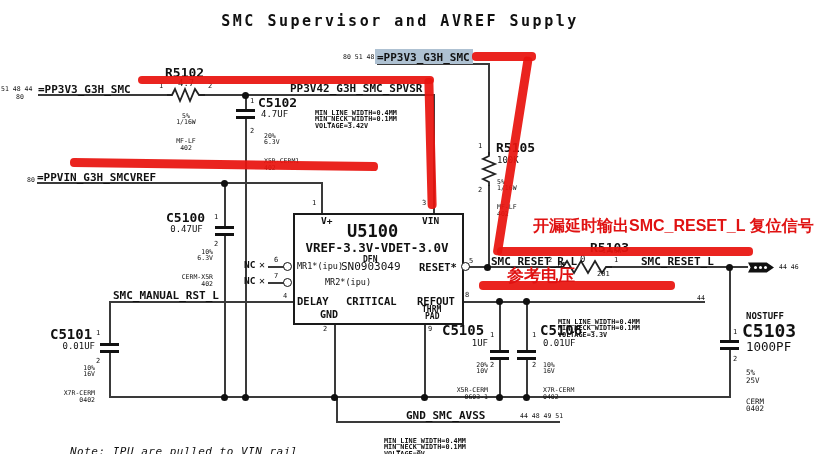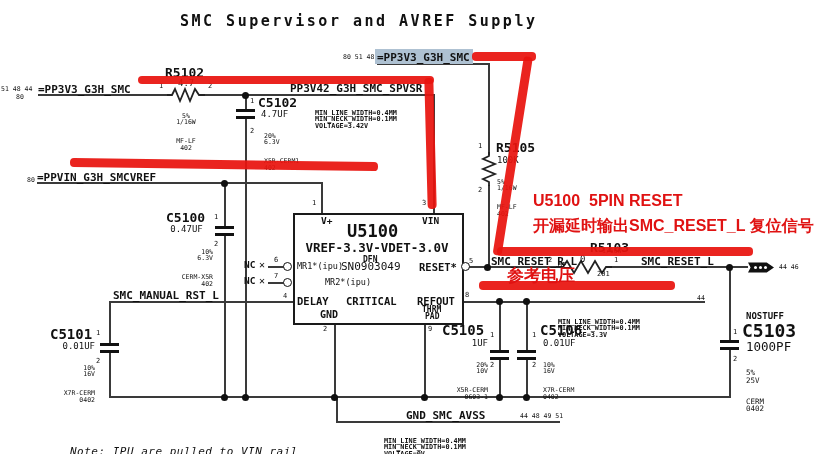--- a/index.html
+++ b/index.html
@@ -67,21 +67,21 @@
   <div class="dot" style="left:726px;top:264px;"></div>
   <div class="dot" style="left:496px;top:298px;"></div>
   <div class="dot" style="left:523px;top:298px;"></div>
   <div class="dot" style="left:221px;top:394px;"></div>
   <div class="dot" style="left:242px;top:394px;"></div>
   <div class="dot" style="left:331px;top:394px;"></div>
   <div class="dot" style="left:421px;top:394px;"></div>
   <div class="dot" style="left:496px;top:394px;"></div>
   <div class="dot" style="left:523px;top:394px;"></div>
 
-  <div class="t b" style="left:180px;top:14px;width:440px;font-size:15px;letter-spacing:2.5px;">SMC Supervisor and AVREF Supply</div>
+  <div class="t b" style="left:180px;top:14px;width:440px;text-align:center;font-size:15px;letter-spacing:2.5px;">SMC Supervisor and AVREF Supply</div>
   <div class="t" style="left:70px;top:446px;font-size:11px;letter-spacing:.5px;font-style:italic;">Note: IPU are pulled to VIN rail</div>
 
   <div class="t" style="left:343px;top:54px;font-size:6.5px;">80 51 48 44</div>
   <div class="hl" style="left:375px;top:49px;width:98px;height:15px;"></div>
   <div class="t b" style="left:377px;top:52px;font-size:11px;">=PP3V3_G3H_SMC</div>
 
   <div class="t" style="left:1px;top:86px;font-size:6.5px;">51 48 44</div>
   <div class="t" style="left:16px;top:94px;font-size:6.5px;">80</div>
   <div class="t b" style="left:38px;top:84px;font-size:11px;">=PP3V3_G3H_SMC</div>
 
@@ -251,17 +251,16 @@
   </div>
 
   <div class="red" style="left:138px;top:76px;width:296px;height:8px;"></div>
   <div class="red" style="left:426px;top:78px;width:9px;height:131px;transform:rotate(-1.5deg);"></div>
   <div class="red" style="left:70px;top:160px;width:308px;height:9px;transform:rotate(0.8deg);"></div>
   <div class="red" style="left:472px;top:52px;width:64px;height:9px;"></div>
   <div class="red" style="left:524px;top:56px;width:9px;height:201px;transform:rotate(9deg);transform-origin:top left;"></div>
   <div class="red" style="left:497px;top:247px;width:256px;height:9px;"></div>
   <div class="red" style="left:479px;top:281px;width:196px;height:9px;"></div>
 
-  <div class="cjk" style="left:533px;top:193px;font-size:16px;">U5100  5PIN RESET</div>
   <div class="cjk" style="left:533px;top:218px;font-size:16px;">开漏延时输出SMC_RESET_L 复位信号</div>
   <div class="cjk" style="left:507px;top:267px;font-size:17px;">参考电压</div>
 
 </div>
 
 </body></html>

